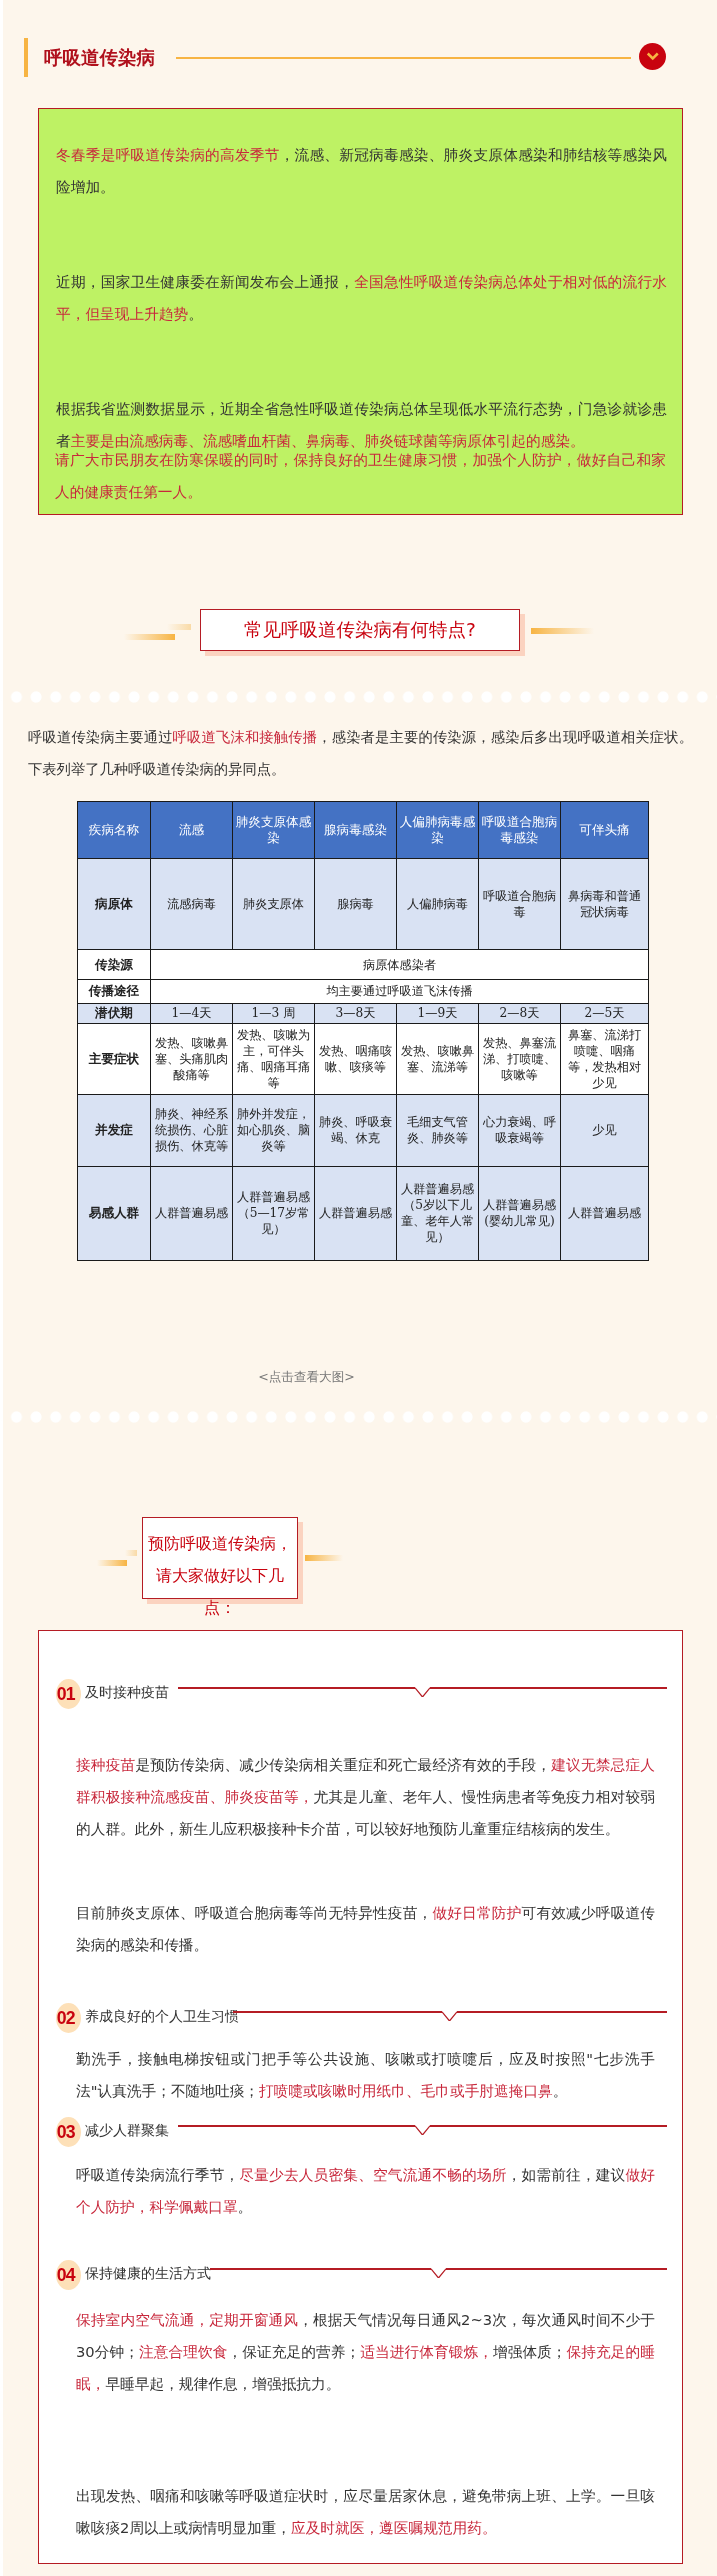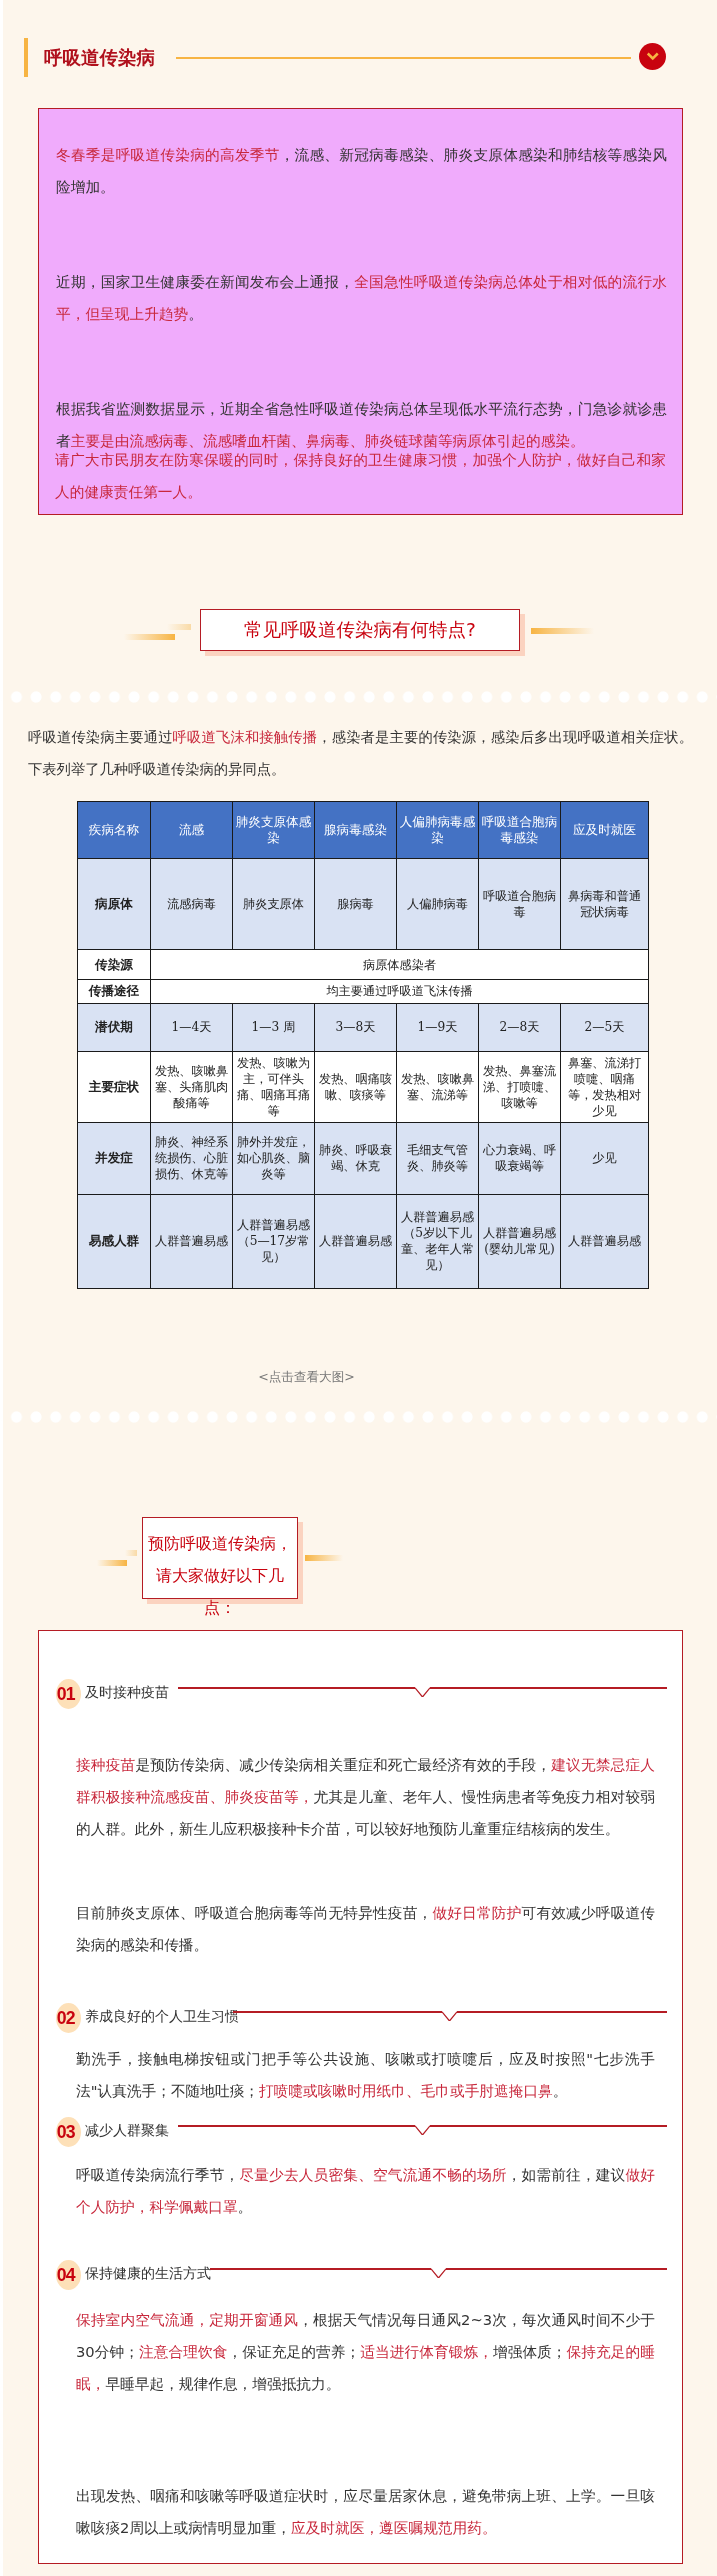--- a/index.html
+++ b/index.html
@@ -17,21 +17,21 @@
 
   
   .sec-head { position: absolute; left: 24px; top: 38px; width: 648px; height: 39px; }
   .sec-head .bar { position: absolute; left: 0; top: 0; width: 4.2px; height: 39px; background: #f7b443; }
   .sec-head .title { position: absolute; left: 20px; top: 6.7px; font-size: 18.5px; font-weight: bold; color: #b0101c; letter-spacing: 0px; white-space: nowrap; }
   .sec-head .line { position: absolute; left: 152px; top: 19.4px; width: 455px; height: 1.7px; background: #f7b443; }
   .sec-head .toggle { position: absolute; left: 615px; top: 5px; width: 27px; height: 27px; border-radius: 50%; background: #c8030f; cursor: pointer; }
   .sec-head .toggle svg { position: absolute; left: 6.7px; top: 8.4px; }
 
   
-  .intro-box { position: absolute; left: 38px; top: 108px; width: 645px; height: 407px; background: #f0abfc; border: 0.8px solid #b51c24; padding: 0 17px 0 9px; }
+  .intro-box { position: absolute; left: 38px; top: 108px; width: 645px; height: 407px; background: #bef264; border: 0.8px solid #b51c24; padding: 0 17px 0 9px; }
   .para { font-size: 14.7px; line-height: 32px; color: #333; text-align: justify; }
   .intro-box .para { position: absolute; left: 17px; width: 611px; }
 
   
   .banner { position: absolute; background: #fff; border: 1.7px solid #b51c24; box-shadow: 5px 5px 0 #fbd3c0; text-align: center; color: #c8030f; font-weight: normal; }
   .banner span { display: block; }
   .deco-bar { position: absolute; height: 5.9px; }
   .grad-l { background: linear-gradient(to left, #f7b443, rgba(247,180,67,0)); }
   .grad-r { background: linear-gradient(to right, #f7b443, rgba(247,180,67,0)); }
   .grad-soft { background: linear-gradient(to left, rgba(247,200,120,0.6), rgba(247,200,120,0)); }
@@ -106,42 +106,42 @@
       <col style="width:88px">
   </colgroup>
   <thead>
     <tr style="height:57px">
       <th>疾病名称</th>
       <th>流感</th>
       <th>肺炎支原体感染</th>
       <th>腺病毒感染</th>
       <th>人偏肺病毒感染</th>
       <th>呼吸道合胞病毒感染</th>
-      <th>应及时就医</th>
+      <th>可伴头痛</th>
     </tr>
   </thead>
   <tbody>
     <tr class="blue" style="height:91px">
       <td class="rowhead">病原体</td>
       <td>流感病毒</td>
       <td>肺炎支原体</td>
       <td>腺病毒</td>
       <td>人偏肺病毒</td>
       <td>呼吸道合胞病毒</td>
       <td>鼻病毒和普通冠状病毒</td>
     </tr>
     <tr class="white" style="height:30px">
       <td class="rowhead">传染源</td>
       <td colspan="6">病原体感染者</td>
     </tr>
     <tr class="white" style="height:23.6px">
       <td class="rowhead">传播途径</td>
       <td colspan="6">均主要通过呼吸道飞沫传播</td>
     </tr>
-    <tr class="blue" style="height:48px">
+    <tr class="blue" style="height:20px">
       <td class="rowhead">潜伏期</td>
       <td>1—4天</td>
       <td>1—3 周</td>
       <td>3—8天</td>
       <td>1—9天</td>
       <td>2—8天</td>
       <td>2—5天</td>
     </tr>
     <tr class="white" style="height:71px">
       <td class="rowhead">主要症状</td>

